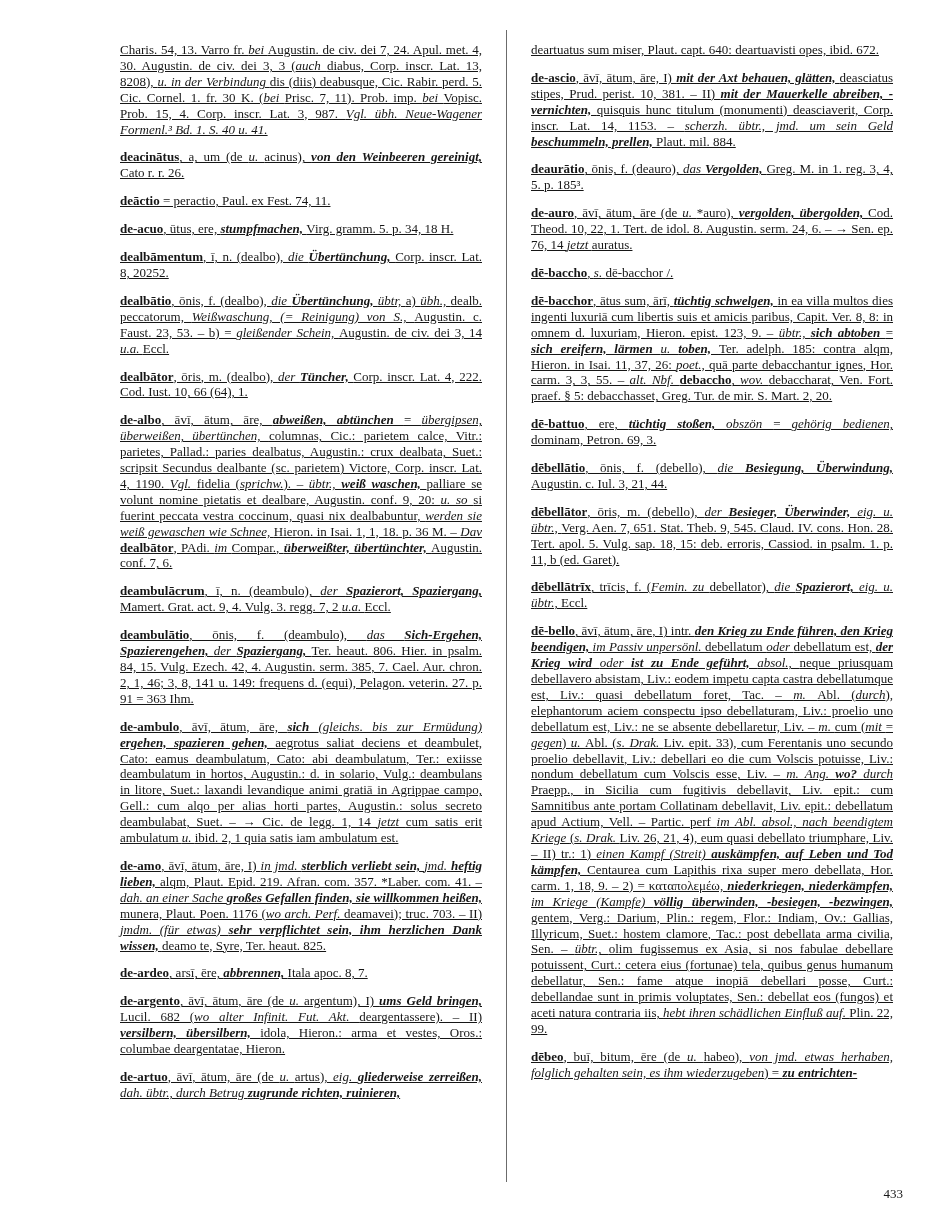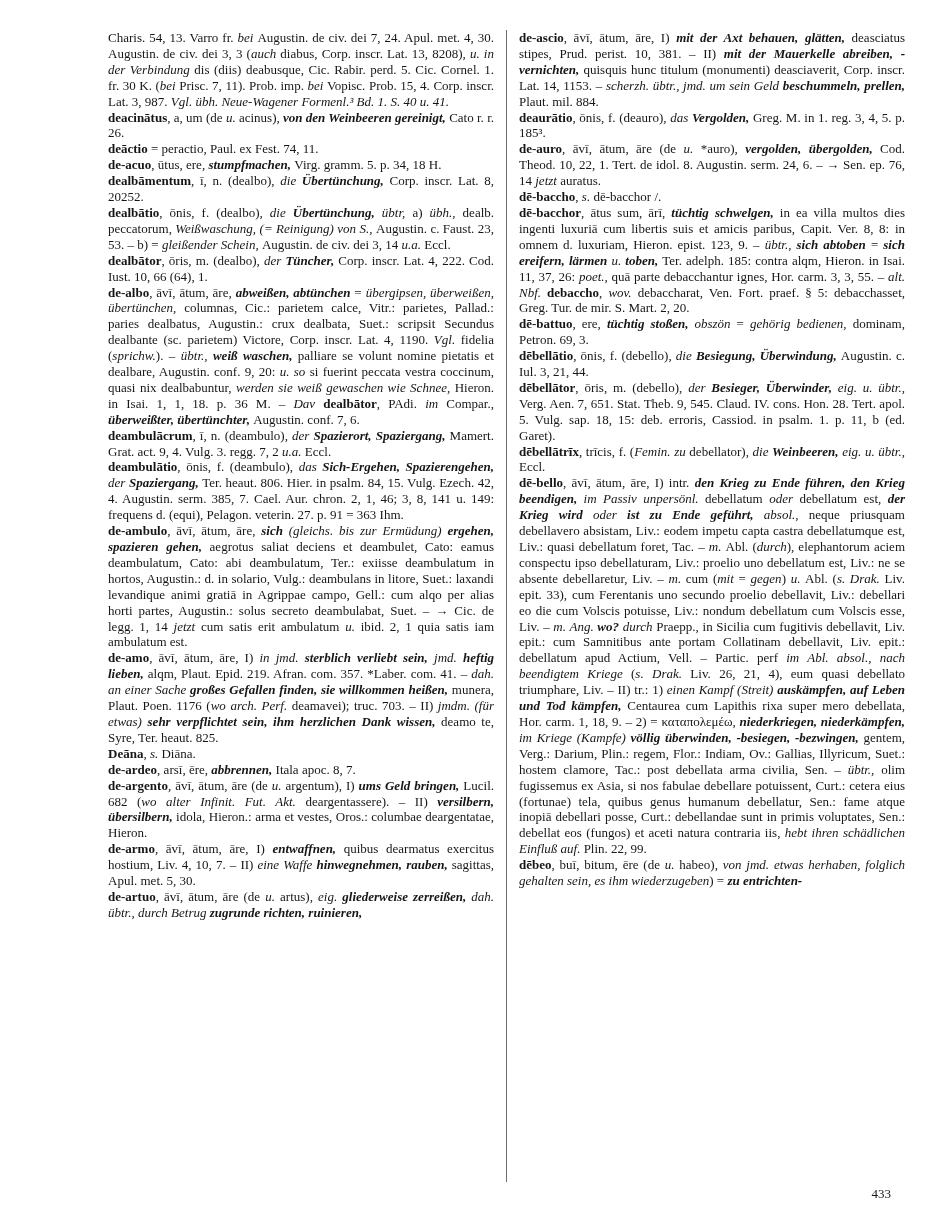--- a/index.html
+++ b/index.html
@@ -22,28 +22,28 @@
     font-size:13px;
     line-height:15.9px;
     text-align:justify;
   }
   .column-divider{
     width:1px;
     background:#6b6b6b;
     margin:0 12px;
     flex:0 0 1px;
   }
-  .entry{margin:0;padding:0;}
+  .entry{margin:12px;padding:0;text-decoration:underline;}
   .sn{font-style:normal;font-weight:normal;}
   .si{font-style:italic;font-weight:normal;}
   .sb{font-style:normal;font-weight:bold;}
   .sbi{font-style:italic;font-weight:bold;}
   .page-number{
     position:absolute;
-    right:44px;bottom:8px;
+    right:32px;bottom:8px;
     font-size:13px;
   }
 </style>
 </head>
 <body>
 
 <div class="page">
   <div class="columns">
     <div class="column" id="col-left">
         <p class="entry"><span class="sn">Charis. 54, 13. Varro fr. </span><span class="si">bei </span><span class="sn">Augustin. de civ. dei 7, 24. Apul. met. 4, 30. Augustin. de civ. dei 3, 3 (</span><span class="si">auch </span><span class="sn">diabus, Corp. inscr. Lat. 13, 8208), </span><span class="si">u. in der Verbindung </span><span class="sn">dis (diis) deabusque, Cic. Rabir. perd. 5. Cic. Cornel. 1. fr. 30 K. (</span><span class="si">bei </span><span class="sn">Prisc. 7, 11). Prob. imp. </span><span class="si">bei </span><span class="sn">Vopisc. Prob. 15, 4. Corp. inscr. Lat. 3, 987. </span><span class="si">Vgl. übh. Neue-Wagener Formenl.³ Bd. 1. S. 40 u. 41.</span></p>
@@ -51,35 +51,34 @@
         <p class="entry"><span class="sb">deāctio </span><span class="sn">= peractio, Paul. ex Fest. 74, 11.</span></p>
         <p class="entry"><span class="sb">de-acuo</span><span class="sn">, ūtus, ere, </span><span class="sbi">stumpfmachen, </span><span class="sn">Virg. gramm. 5. p. 34, 18 H.</span></p>
         <p class="entry"><span class="sb">dealbāmentum</span><span class="sn">, ī, n. (dealbo), </span><span class="si">die </span><span class="sbi">Übertünchung, </span><span class="sn">Corp. inscr. Lat. 8, 20252.</span></p>
         <p class="entry"><span class="sb">dealbātio</span><span class="sn">, ōnis, f. (dealbo), </span><span class="si">die </span><span class="sbi">Übertünchung, </span><span class="si">übtr, </span><span class="sn">a) </span><span class="si">übh., </span><span class="sn">dealb. peccatorum, </span><span class="si">Weißwaschung, (= Reinigung) von S., </span><span class="sn">Augustin. c. Faust. 23, 53. – b) = </span><span class="si">gleißender Schein, </span><span class="sn">Augustin. de civ. dei 3, 14 </span><span class="si">u.a. </span><span class="sn">Eccl.</span></p>
         <p class="entry"><span class="sb">dealbātor</span><span class="sn">, ōris, m. (dealbo), </span><span class="si">der </span><span class="sbi">Tüncher, </span><span class="sn">Corp. inscr. Lat. 4, 222. Cod. Iust. 10, 66 (64), 1.</span></p>
         <p class="entry"><span class="sb">de-albo</span><span class="sn">, āvī, ātum, āre, </span><span class="sbi">abweißen, abtünchen </span><span class="sn">= </span><span class="si">übergipsen, überweißen, übertünchen, </span><span class="sn">columnas, Cic.: parietem calce, Vitr.: parietes, Pallad.: paries dealbatus, Augustin.: crux dealbata, Suet.: scripsit Secundus dealbante (sc. parietem) Victore, Corp. inscr. Lat. 4, 1190. </span><span class="si">Vgl. </span><span class="sn">fidelia (</span><span class="si">sprichw.</span><span class="sn">). – </span><span class="si">übtr., </span><span class="sbi">weiß waschen, </span><span class="sn">palliare se volunt nomine pietatis et dealbare, Augustin. conf. 9, 20: </span><span class="si">u. so </span><span class="sn">si fuerint peccata vestra coccinum, quasi nix dealbabuntur, </span><span class="si">werden sie weiß gewaschen wie Schnee, </span><span class="sn">Hieron. in Isai. 1, 1, 18. p. 36 M. – </span><span class="si">Dav </span><span class="sb">dealbātor</span><span class="sn">, PAdi. </span><span class="si">im </span><span class="sn">Compar., </span><span class="sbi">überweißter, übertünchter, </span><span class="sn">Augustin. conf. 7, 6.</span></p>
         <p class="entry"><span class="sb">deambulācrum</span><span class="sn">, ī, n. (deambulo), </span><span class="si">der </span><span class="sbi">Spazierort, Spaziergang, </span><span class="sn">Mamert. Grat. act. 9, 4. Vulg. 3. regg. 7, 2 </span><span class="si">u.a. </span><span class="sn">Eccl.</span></p>
         <p class="entry"><span class="sb">deambulātio</span><span class="sn">, ōnis, f. (deambulo), </span><span class="si">das </span><span class="sbi">Sich-Ergehen, Spazierengehen, </span><span class="si">der </span><span class="sbi">Spaziergang, </span><span class="sn">Ter. heaut. 806. Hier. in psalm. 84, 15. Vulg. Ezech. 42, 4. Augustin. serm. 385, 7. Cael. Aur. chron. 2, 1, 46; 3, 8, 141 u. 149: frequens d. (equi), Pelagon. veterin. 27. p. 91 = 363 Ihm.</span></p>
         <p class="entry"><span class="sb">de-ambulo</span><span class="sn">, āvī, ātum, āre, </span><span class="sbi">sich </span><span class="si">(gleichs. bis zur Ermüdung) </span><span class="sbi">ergehen, spazieren gehen, </span><span class="sn">aegrotus saliat deciens et deambulet, Cato: eamus deambulatum, Cato: abi deambulatum, Ter.: exiisse deambulatum in hortos, Augustin.: d. in solario, Vulg.: deambulans in litore, Suet.: laxandi levandique animi gratiā in Agrippae campo, Gell.: cum alqo per alias horti partes, Augustin.: solus secreto deambulabat, Suet. – → Cic. de legg. 1, 14 </span><span class="si">jetzt </span><span class="sn">cum satis erit ambulatum </span><span class="si">u. </span><span class="sn">ibid. 2, 1 quia satis iam ambulatum est.</span></p>
         <p class="entry"><span class="sb">de-amo</span><span class="sn">, āvī, ātum, āre, I) </span><span class="si">in jmd. </span><span class="sbi">sterblich verliebt sein, </span><span class="si">jmd. </span><span class="sbi">heftig lieben, </span><span class="sn">alqm, Plaut. Epid. 219. Afran. com. 357. *Laber. com. 41. – </span><span class="si">dah. an einer Sache </span><span class="sbi">großes Gefallen finden, sie willkommen heißen, </span><span class="sn">munera, Plaut. Poen. 1176 (</span><span class="si">wo arch. Perf. </span><span class="sn">deamavei); truc. 703. – II) </span><span class="si">jmdm. (für etwas) </span><span class="sbi">sehr verpflichtet sein, ihm herzlichen Dank wissen, </span><span class="sn">deamo te, Syre, Ter. heaut. 825.</span></p>
-        <p class="entry"><span class="sb">Deāna</span><span class="sn">, </span><span class="si">s. </span><span class="sn">Diāna.</span></p>
         <p class="entry"><span class="sb">de-ardeo</span><span class="sn">, arsī, ēre, </span><span class="sbi">abbrennen, </span><span class="sn">Itala apoc. 8, 7.</span></p>
         <p class="entry"><span class="sb">de-argento</span><span class="sn">, āvī, ātum, āre (de </span><span class="si">u. </span><span class="sn">argentum), I) </span><span class="sbi">ums Geld bringen, </span><span class="sn">Lucil. 682 (</span><span class="si">wo alter Infinit. Fut. Akt. </span><span class="sn">deargentassere). – II) </span><span class="sbi">versilbern, übersilbern, </span><span class="sn">idola, Hieron.: arma et vestes, Oros.: columbae deargentatae, Hieron.</span></p>
-        <p class="entry"><span class="sb">de-armo</span><span class="sn">, āvī, ātum, āre, I) </span><span class="sbi">entwaffnen, </span><span class="sn">quibus dearmatus exercitus hostium, Liv. 4, 10, 7. – II) </span><span class="si">eine Waffe </span><span class="sbi">hinwegnehmen, rauben, </span><span class="sn">sagittas, Apul. met. 5, 30.</span></p>
         <p class="entry"><span class="sb">de-artuo</span><span class="sn">, āvī, ātum, āre (de </span><span class="si">u. </span><span class="sn">artus), </span><span class="si">eig. </span><span class="sbi">gliederweise zerreißen, </span><span class="si">dah. übtr., durch Betrug </span><span class="sbi">zugrunde richten, ruinieren,</span></p>
       </div>
     <div class="column-divider"></div>
     <div class="column" id="col-right">
+        <p class="entry"><span class="sn">deartuatus sum miser, Plaut. capt. 640: deartuavisti opes, ibid. 672.</span></p>
         <p class="entry"><span class="sb">de-ascio</span><span class="sn">, āvī, ātum, āre, I) </span><span class="sbi">mit der Axt behauen, glätten, </span><span class="sn">deasciatus stipes, Prud. perist. 10, 381. – II) </span><span class="sbi">mit der Mauerkelle abreiben, -vernichten, </span><span class="sn">quisquis hunc titulum (monumenti) deasciaverit, Corp. inscr. Lat. 14, 1153. – </span><span class="si">scherzh. übtr., jmd. um sein Geld </span><span class="sbi">beschummeln, prellen, </span><span class="sn">Plaut. mil. 884.</span></p>
         <p class="entry"><span class="sb">deaurātio</span><span class="sn">, ōnis, f. (deauro), </span><span class="si">das </span><span class="sbi">Vergolden, </span><span class="sn">Greg. M. in 1. reg. 3, 4, 5. p. 185³.</span></p>
         <p class="entry"><span class="sb">de-auro</span><span class="sn">, āvī, ātum, āre (de </span><span class="si">u. </span><span class="sn">*auro), </span><span class="sbi">vergolden, übergolden, </span><span class="sn">Cod. Theod. 10, 22, 1. Tert. de idol. 8. Augustin. serm. 24, 6. – → Sen. ep. 76, 14 </span><span class="si">jetzt </span><span class="sn">auratus.</span></p>
         <p class="entry"><span class="sb">dē-baccho</span><span class="sn">, </span><span class="si">s. </span><span class="sn">dē-bacchor /.</span></p>
         <p class="entry"><span class="sb">dē-bacchor</span><span class="sn">, ātus sum, ārī, </span><span class="sbi">tüchtig schwelgen, </span><span class="sn">in ea villa multos dies ingenti luxuriā cum libertis suis et amicis paribus, Capit. Ver. 8, 8: in omnem d. luxuriam, Hieron. epist. 123, 9. – </span><span class="si">übtr., </span><span class="sbi">sich abtoben </span><span class="sn">= </span><span class="sbi">sich ereifern, lärmen </span><span class="si">u. </span><span class="sbi">toben, </span><span class="sn">Ter. adelph. 185: contra alqm, Hieron. in Isai. 11, 37, 26: </span><span class="si">poet., </span><span class="sn">quā parte debacchantur ignes, Hor. carm. 3, 3, 55. – </span><span class="si">alt. Nbf. </span><span class="sb">debaccho</span><span class="sn">, </span><span class="si">wov. </span><span class="sn">debaccharat, Ven. Fort. praef. § 5: debacchasset, Greg. Tur. de mir. S. Mart. 2, 20.</span></p>
         <p class="entry"><span class="sb">dē-battuo</span><span class="sn">, ere, </span><span class="sbi">tüchtig stoßen, </span><span class="si">obszön </span><span class="sn">= </span><span class="si">gehörig bedienen, </span><span class="sn">dominam, Petron. 69, 3.</span></p>
         <p class="entry"><span class="sb">dēbellātio</span><span class="sn">, ōnis, f. (debello), </span><span class="si">die </span><span class="sbi">Besiegung, Überwindung, </span><span class="sn">Augustin. c. Iul. 3, 21, 44.</span></p>
         <p class="entry"><span class="sb">dēbellātor</span><span class="sn">, ōris, m. (debello), </span><span class="si">der </span><span class="sbi">Besieger, Überwinder, </span><span class="si">eig. u. übtr., </span><span class="sn">Verg. Aen. 7, 651. Stat. Theb. 9, 545. Claud. IV. cons. Hon. 28. Tert. apol. 5. Vulg. sap. 18, 15: deb. erroris, Cassiod. in psalm. 1. p. 11, b (ed. Garet).</span></p>
-        <p class="entry"><span class="sb">dēbellātrīx</span><span class="sn">, trīcis, f. (</span><span class="si">Femin. zu </span><span class="sn">debellator), </span><span class="si">die </span><span class="sbi">Weinbeeren, </span><span class="si">eig. u. übtr., </span><span class="sn">Eccl.</span></p>
+        <p class="entry"><span class="sb">dēbellātrīx</span><span class="sn">, trīcis, f. (</span><span class="si">Femin. zu </span><span class="sn">debellator), </span><span class="si">die </span><span class="sbi">Spazierort, </span><span class="si">eig. u. übtr., </span><span class="sn">Eccl.</span></p>
         <p class="entry"><span class="sb">dē-bello</span><span class="sn">, āvī, ātum, āre, I) intr. </span><span class="sbi">den Krieg zu Ende führen, den Krieg beendigen, </span><span class="si">im Passiv unpersönl. </span><span class="sn">debellatum </span><span class="si">oder </span><span class="sn">debellatum est, </span><span class="sbi">der Krieg wird </span><span class="si">oder </span><span class="sbi">ist zu Ende geführt, </span><span class="si">absol., </span><span class="sn">neque priusquam debellavero absistam, Liv.: eodem impetu capta castra debellatumque est, Liv.: quasi debellatum foret, Tac. – </span><span class="si">m. </span><span class="sn">Abl. (</span><span class="si">durch</span><span class="sn">), elephantorum aciem conspectu ipso debellaturam, Liv.: proelio uno debellatum est, Liv.: ne se absente debellaretur, Liv. – </span><span class="si">m. </span><span class="sn">cum (</span><span class="si">mit </span><span class="sn">= </span><span class="si">gegen</span><span class="sn">) </span><span class="si">u. </span><span class="sn">Abl. (</span><span class="si">s. Drak. </span><span class="sn">Liv. epit. 33), cum Ferentanis uno secundo proelio debellavit, Liv.: debellari eo die cum Volscis potuisse, Liv.: nondum debellatum cum Volscis esse, Liv. – </span><span class="si">m. Ang. </span><span class="sbi">wo? </span><span class="si">durch </span><span class="sn">Praepp., in Sicilia cum fugitivis debellavit, Liv. epit.: cum Samnitibus ante portam Collatinam debellavit, Liv. epit.: debellatum apud Actium, Vell. – Partic. perf </span><span class="si">im Abl. absol., nach beendigtem Kriege </span><span class="sn">(</span><span class="si">s. Drak. </span><span class="sn">Liv. 26, 21, 4), eum quasi debellato triumphare, Liv. – II) tr.: 1) </span><span class="si">einen Kampf (Streit) </span><span class="sbi">auskämpfen, auf Leben und Tod kämpfen, </span><span class="sn">Centaurea cum Lapithis rixa super mero debellata, Hor. carm. 1, 18, 9. – 2) = καταπολεμέω, </span><span class="sbi">niederkriegen, niederkämpfen, </span><span class="si">im Kriege (Kampfe) </span><span class="sbi">völlig überwinden, -besiegen, -bezwingen, </span><span class="sn">gentem, Verg.: Darium, Plin.: regem, Flor.: Indiam, Ov.: Gallias, Illyricum, Suet.: hostem clamore, Tac.: post debellata arma civilia, Sen. – </span><span class="si">übtr., </span><span class="sn">olim fugissemus ex Asia, si nos fabulae debellare potuissent, Curt.: cetera eius (fortunae) tela, quibus genus humanum debellatur, Sen.: fame atque inopiā debellari posse, Curt.: debellandae sunt in primis voluptates, Sen.: debellat eos (fungos) et aceti natura contraria iis, </span><span class="si">hebt ihren schädlichen Einfluß auf. </span><span class="sn">Plin. 22, 99.</span></p>
         <p class="entry"><span class="sb">dēbeo</span><span class="sn">, buī, bitum, ēre (de </span><span class="si">u. </span><span class="sn">habeo), </span><span class="si">von jmd. etwas herhaben, folglich gehalten sein, es ihm wiederzugeben</span><span class="sn">) = </span><span class="sbi">zu entrichten-</span></p>
       </div>
   </div>
   <div class="page-number">433</div>
 </div>
 
 </body></html>

